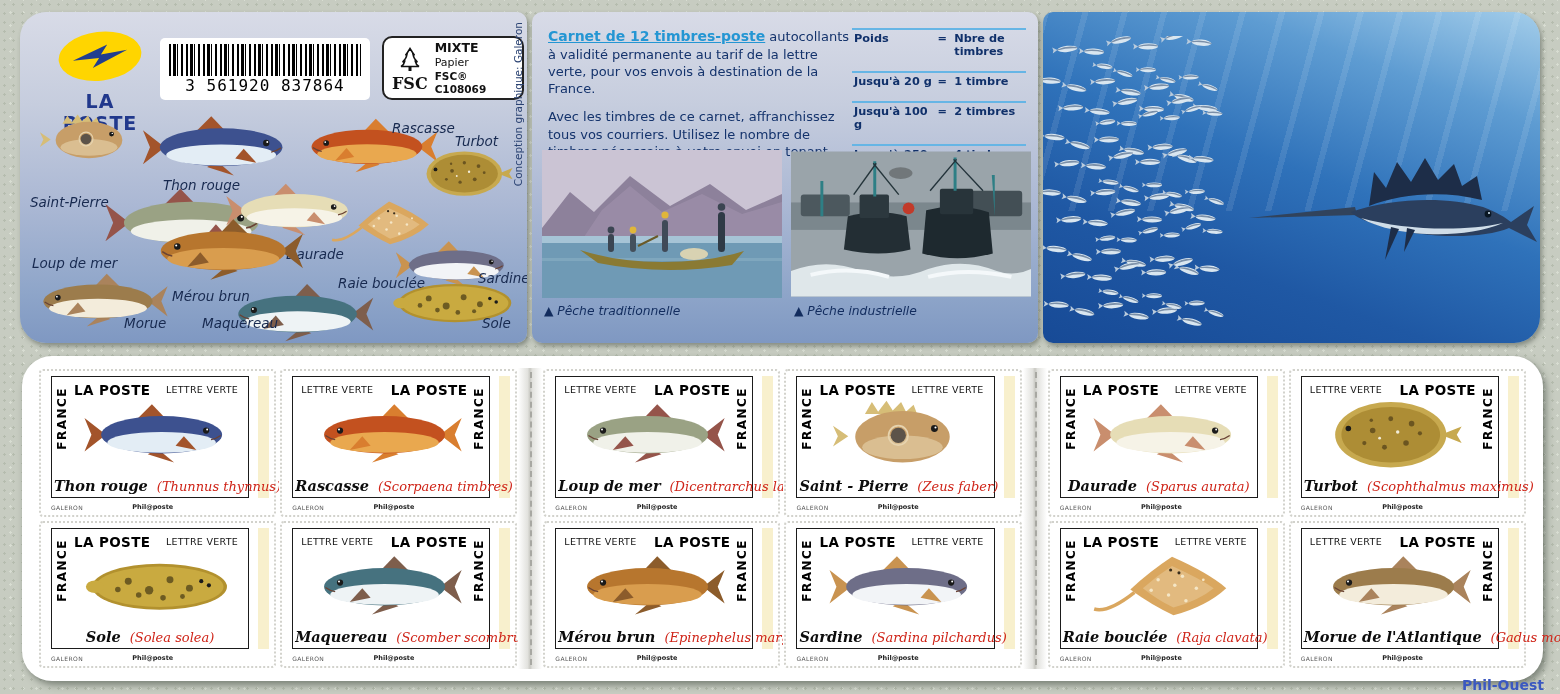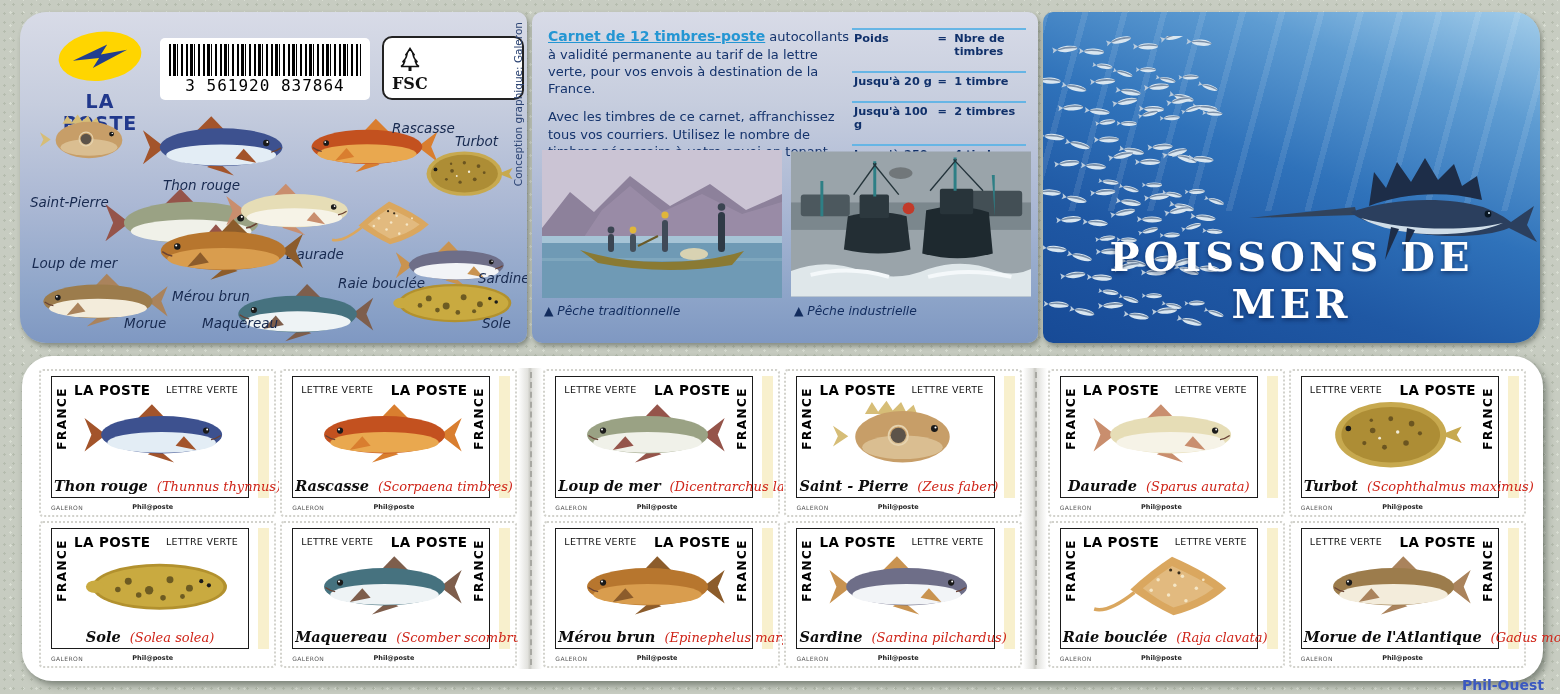--- a/index.html
+++ b/index.html
@@ -196,20 +196,25 @@
       <div class="digits">3 561920 837864</div>
     </div>
     <div class="fsc">
       <div class="fsc-left">
         <svg viewBox="0 0 40 40">
           <path d="M8,30 q4,-2 5,-7 l-3,1 q5,-4 6,-10 l-2,1 q3,-4 6,-9 q3,5 6,9 l-2,-1 q1,6 6,10 l-3,-1 q1,5 5,7 Z" fill="none" stroke="#111" stroke-width="2"></path>
           <rect x="18" y="30" width="4" height="6" fill="#111"></rect>
         </svg>
         <div class="fsc-abbr">FSC</div>
       </div>
+      <div class="fsc-right">
+        <div class="fsc-mixte">MIXTE</div>
+        <div>Papier</div>
+        <div class="fsc-code">FSC® C108069</div>
+      </div>
     </div>
     <div class="design-credit">Conception graphique: Galeron</div>
 
     <div class="cfish" style="left:14px;top:102px;width:108px">
       <svg viewBox="0 0 220 100" style="--body:#c79e68;--belly:#e6d3ae;--fins:#d6bd77;--spots:#5c5349">
           <use href="#fish-dory"></use>
         </svg>
       </div>
     <span class="clabel" style="left:10px;top:182px">Saint-Pierre</span>
 
@@ -400,21 +405,20 @@
     <svg class="sailfish" viewBox="0 0 300 140">
       <path d="M128,76 L133,42 L145,58 L156,32 L170,52 L184,28 L197,50 L213,34 L221,56 L236,46 L241,70 C200,60 160,64 128,76 Z" fill="#1d2d48"></path>
       <path d="M8,88 L114,77 L116,85 Z" fill="#31435c"></path>
       <path d="M110,82 C150,68 205,66 242,77 C256,82 265,88 270,92 L293,76 L286,95 L296,112 L268,98 C240,110 180,108 140,96 C124,91 114,87 110,82 Z" fill="#2b3f5e"></path>
       <path d="M120,88 C162,100 222,102 262,93 C220,111 150,106 120,88 Z" fill="#cfdde8"></path>
       <path d="M150,97 L144,130 L158,99 Z" fill="#1d2d48"></path>
       <path d="M166,98 L163,122 L174,100 Z" fill="#1d2d48"></path>
       <circle cx="247" cy="84" r="3.4" fill="#0a1724"></circle>
         <circle cx="248" cy="83" r="1.1" fill="#cfe0ec"></circle>
     </svg>
-    <div class="hero-title">POISSONS DE MER</div>
   </div>
 
   <div class="booklet">
 
     <div class="pane">
 
       <div class="stamp fr-left">
         <i class="phosphor"></i>
         <div class="sframe">
           <span class="brand">LA POSTE</span>

